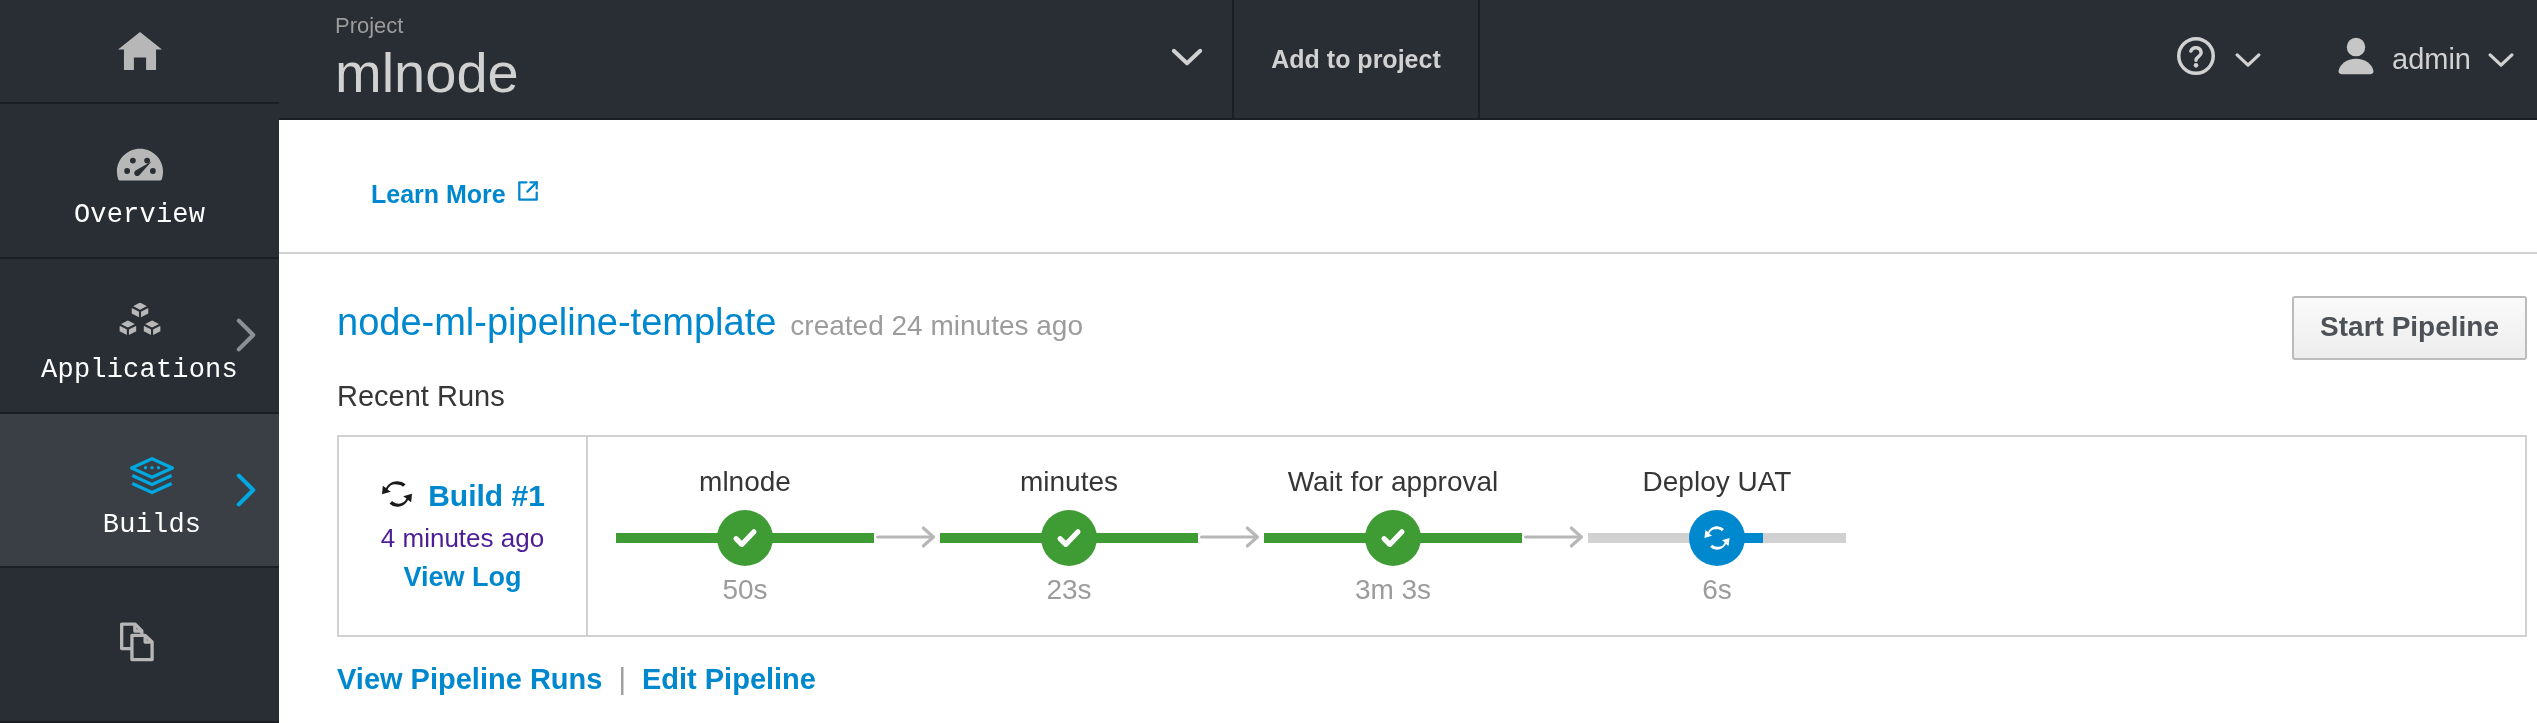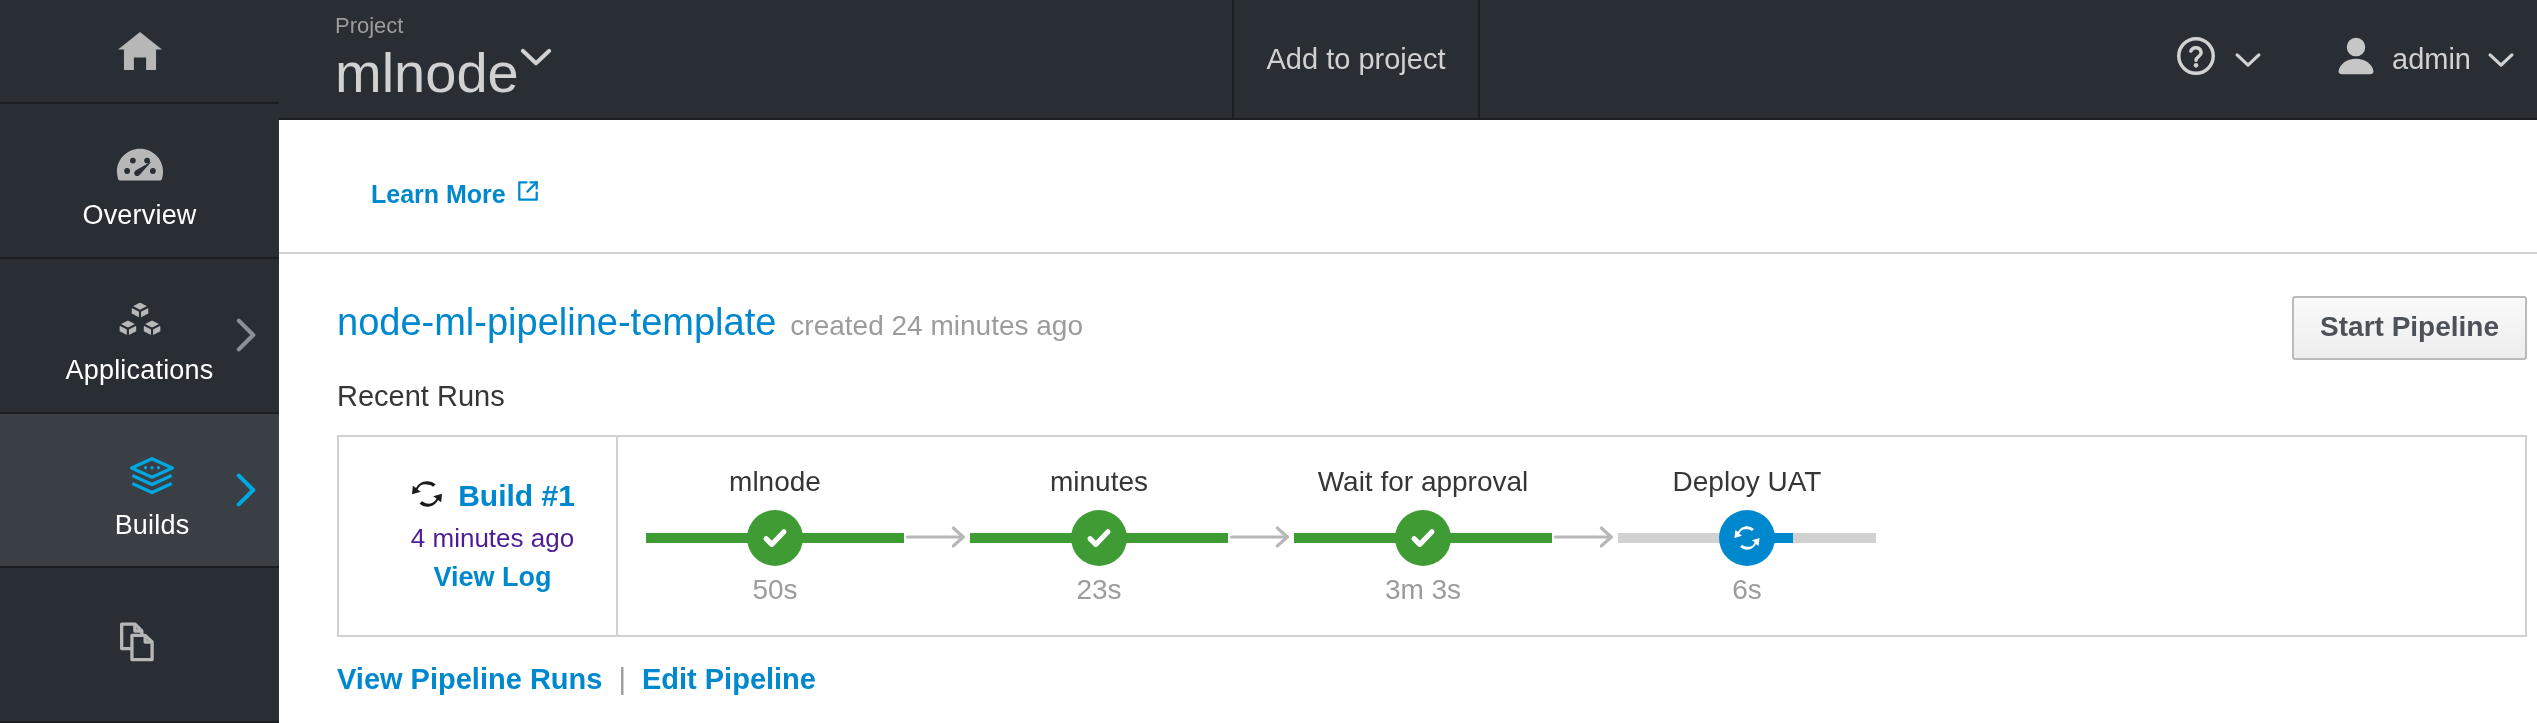--- a/index.html
+++ b/index.html
@@ -9,21 +9,21 @@
     font-family: "Liberation Sans", sans-serif;
     overflow: hidden;
   }
   #app { position: relative; width: 2537px; height: 723px; display: flex; }
 
   
   .sidebar {
     width: 279px; min-width: 279px; height: 723px;
     background: #292e34;
     display: flex; flex-direction: column;
-    position: relative; z-index: 5;
+    position: relative; z-index: 5; font-family: Liberation Mono, monospace;
   }
   .sb-home {
     height: 120px; width: 279px;
     display: flex; align-items: center; justify-content: center;
     border-bottom: 2px solid #1b1f23;
     background: #292e34;
   }
   .sb-home svg { display: block; }
   .sb-item {
     position: relative;
@@ -51,32 +51,32 @@
 
   
   .topbar {
     height: 120px; background: #292e34;
     display: flex; align-items: stretch;
     border-bottom: 2px solid #1b1f23;
     flex-shrink: 0;
   }
   .project-select {
     width: 955px; height: 100%;
-    display: flex; align-items: center; 
+    display: flex; align-items: center; justify-content: space-between;
     padding: 0 28px 0 56px;
     border-right: 2px solid #1b1f23;
     cursor: pointer;
   }
   .project-txt { display: flex; flex-direction: column; justify-content: center; }
   .project-kicker { font-size: 22px; color: #9c9c9c; line-height: 1.25; }
   .project-name { font-size: 56px; color: #d1d1d1; line-height: 1.2; font-weight: 300; }
   .addproj {
     width: 246px; height: 100%;
     display: flex; align-items: center; justify-content: center;
-    color: #d1d1d1; font-size: 29px; font-weight: 400;
+    color: #d1d1d1; font-size: 25px; font-weight: 700;
     border-right: 2px solid #1b1f23;
     cursor: pointer;
   }
   .topbar-spacer { flex: 1; }
   .topbar-right { display: flex; align-items: center; gap: 0; padding-right: 52px; }
   .tb-btn {
     display: flex; align-items: center; gap: 16px;
     padding: 16px 18px; height: 100%; cursor: pointer;
     color: #d1d1d1; font-size: 29px; font-weight: 300;
   }
@@ -129,21 +129,20 @@
     display: flex; align-items: stretch;
     width: 2190px;
     background: #fff;
   }
   .run-meta {
     width: 249px; min-width: 249px;
     border-right: 2px solid #d1d1d1;
     display: flex; flex-direction: column;
     align-items: center; justify-content: center;
     gap: 2px;
-    margin-left: 30px;
   }
   .run-title { display: flex; align-items: center; gap: 14px; }
   .run-title-txt { color: #0088ce; font-size: 30px; font-weight: 700; cursor: pointer; }
   .run-time { color: #4c1d95; font-size: 26px; margin-top: 8px; }
   .run-log { color: #0088ce; font-size: 27px; font-weight: 700; cursor: pointer; margin-top: 6px; }
 
   .stages {
     flex: 1; display: flex; align-items: center; justify-content: flex-start;
     padding-left: 28px;
   }

